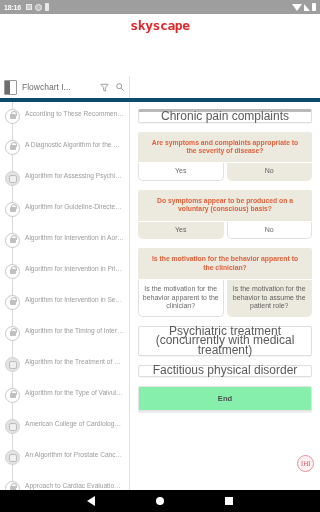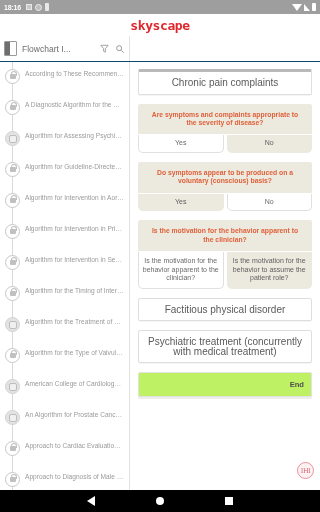--- a/index.html
+++ b/index.html
@@ -97,21 +97,22 @@
     font-weight: bold;
     letter-spacing: -0.4px;
   }
 
   
   .toolbar {
     height: 26px;
     display: flex;
     flex: 0 0 auto;
     background: #ffffff;
-    border-bottom: 1px solid #0c4a6e;
+    border-bottom: 4px solid #0c4a6e;
+    margin-top: 40px;
   }
   .toolbar-left {
     width: 130px;
     display: flex;
     align-items: center;
     gap: 5px;
     padding: 0 4px;
     border-right: 1px solid #e2e2e2;
   }
   .toolbar-right {
@@ -256,22 +257,22 @@
   }
   .node {
     position: relative;
     margin-bottom: 9px;
   }
 
   .box-plain {
     border: 1px solid #dedede;
     background: #ffffff;
     border-radius: 2px;
-    padding: 6px 6px;
-    font-size: 10px;
+    padding: 0 6px;
+    font-size: 12px;
     line-height: 9.5px;
     color: #5a5a5a;
     text-align: center;
     box-shadow: 0 1px 0 rgba(0,0,0,0.04);
   }
   .box-plain.topbar-shadow {
     border-top: 3px solid #b9b9b9;
   }
 
   .question {
@@ -307,35 +308,35 @@
     background: #eceadf;
     border: 1px solid #eceadf;
     border-top: none;
     color: #5e5e5e;
   }
   .answer.tall {
     padding: 5px 3px;
   }
 
   .end-box {
-    background: #bef264;
+    background: #86efac;
     border: 1px solid #e2e2e0;
     border-radius: 2px;
     padding: 7px;
-    text-align: right;
+    text-align: center;
     font-size: 7.6px;
     font-weight: bold;
     color: #4f4f4f;
     box-shadow: 0 2px 0 rgba(0,0,0,0.07);
   }
 
   .fab-badge {
     position: absolute;
     right: 6px;
-    bottom: 11px;
+    bottom: 18px;
     width: 17px; height: 17px;
     border-radius: 50%;
     border: 1.3px solid #e8919b;
     background: #fdf2f3;
     display: flex;
     align-items: center;
     justify-content: center;
     font-size: 6.5px;
     color: #d9606e;
     font-family: "DejaVu Serif", serif;
@@ -552,24 +553,24 @@
             </div>
           </div>
           <div class="node">
             <div class="question">Is the motivation for the behavior apparent to the clinician?</div>
             <div class="answers">
               <div class="answer unselected tall">Is the motivation for the behavior apparent to the clinician?</div>
               <div class="answer selected tall">Is the motivation for the behavior to assume the patient role?</div>
             </div>
           </div>
           <div class="node">
+            <div class="box-plain">Psychiatric treatment (concurrently with medical treatment)</div>
+          </div>
+          <div class="node">
             <div class="box-plain">Factitious physical disorder</div>
-          </div>
-          <div class="node">
-            <div class="box-plain">Psychiatric treatment (concurrently with medical treatment)</div>
           </div>
           <div class="node">
             <div class="end-box">End</div>
           </div>
         </div>
       <div class="fab-badge">IHI</div>
     </div>
 
   </div>
 

